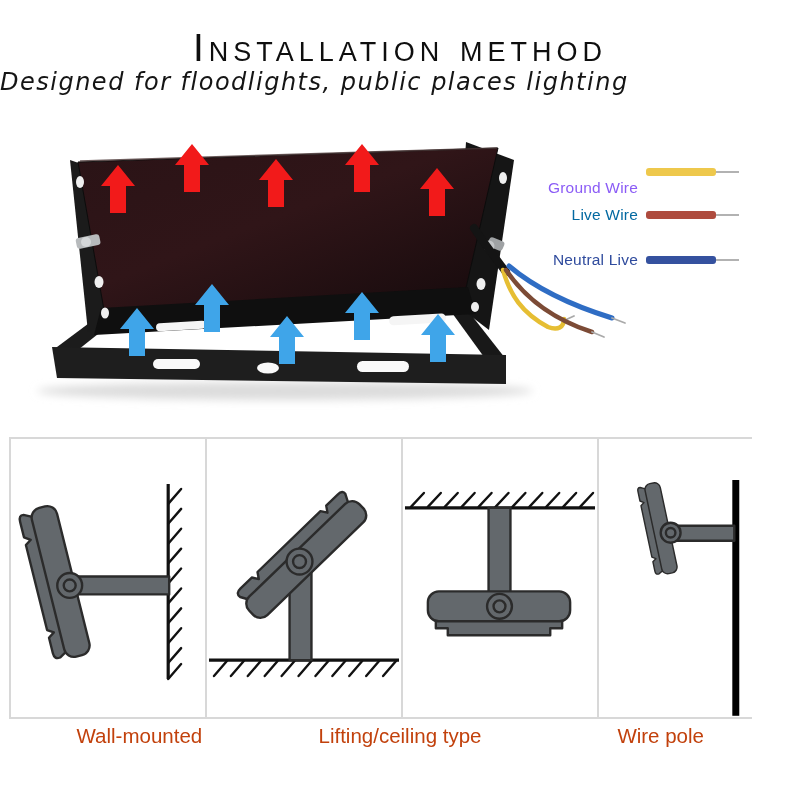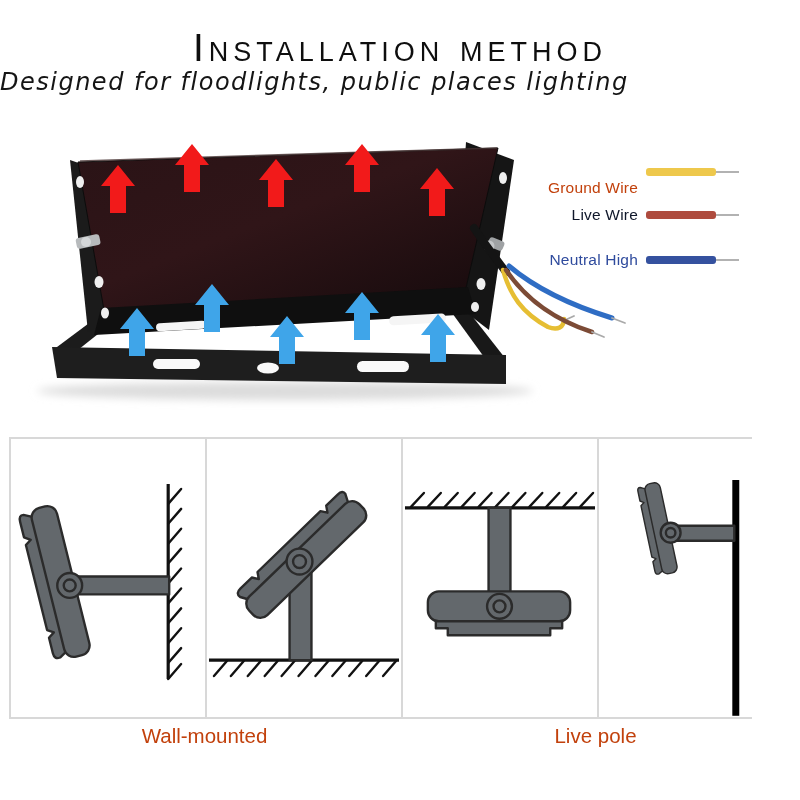--- a/index.html
+++ b/index.html
@@ -120,35 +120,35 @@
       <line x1="563" y1="201" x2="574" y2="196" stroke="#a9a9a9" stroke-width="1.8"></line>
       <path d="M 506,150 C 525,178 555,200 592,212" stroke-width="4.5" stroke="#7c4b36"></path>
       <line x1="592" y1="212" x2="604" y2="217" stroke="#a9a9a9" stroke-width="1.8"></line>
       <path d="M 509,146 C 535,168 570,185 612,198" stroke-width="5" stroke="#2f6dc4"></path>
       <line x1="612" y1="198" x2="625" y2="203" stroke="#a9a9a9" stroke-width="1.8"></line>
     </g>
   </svg>
 
   <div class="legend">
     <div class="legend-row" style="top:0">
-      <span class="lbl" style="color: #c2410c; margin-top: 31px;">Ground Wire</span>
+      <span class="lbl" style="color: #8b5cf6; margin-top: 31px;">Ground Wire</span>
       <svg width="96" height="10" viewBox="0 0 96 10">
         <line x1="68" y1="5" x2="93" y2="5" stroke="#aaa" stroke-width="1.8"></line>
         <rect x="0" y="1" width="70" height="8" rx="3" fill="#eec84c"></rect>
       </svg>
     </div>
     <div class="legend-row" style="top:43px">
-      <span class="lbl" style="color: #0f172a;">Live Wire</span>
+      <span class="lbl" style="color: #0369a1;">Live Wire</span>
       <svg width="96" height="10" viewBox="0 0 96 10">
         <line x1="68" y1="5" x2="93" y2="5" stroke="#aaa" stroke-width="1.8"></line>
         <rect x="0" y="1" width="70" height="8" rx="3" fill="#ae4b3e"></rect>
       </svg>
     </div>
     <div class="legend-row" style="top:88px">
-      <span class="lbl" style="color: rgb(47, 75, 157);">Neutral High</span>
+      <span class="lbl" style="color: rgb(47, 75, 157);">Neutral Live</span>
       <svg width="96" height="10" viewBox="0 0 96 10">
         <line x1="68" y1="5" x2="93" y2="5" stroke="#aaa" stroke-width="1.8"></line>
         <rect x="0" y="1" width="70" height="8" rx="3" fill="#35519f"></rect>
       </svg>
     </div>
   </div>
 
   <div class="panels">
 
     <svg width="0" height="0" style="position:absolute">
@@ -235,16 +235,17 @@
         <rect class="g" x="70" y="86" width="66" height="15"></rect>
         <use href="#lampSide" transform="translate(60,89) rotate(-12) scale(0.6)"></use>
         <circle class="g" cx="72" cy="93" r="10"></circle>
         <circle class="g" cx="72" cy="93" r="4.8"></circle>
       </svg>
     </div>
   </div>
 
   <div class="captions">
     <div>Wall-mounted</div>
-    <div>Live pole</div>
+    <div>Lifting/ceiling type</div>
+    <div>Wire pole</div>
   </div>
 
 </div>
 
 </body></html>

